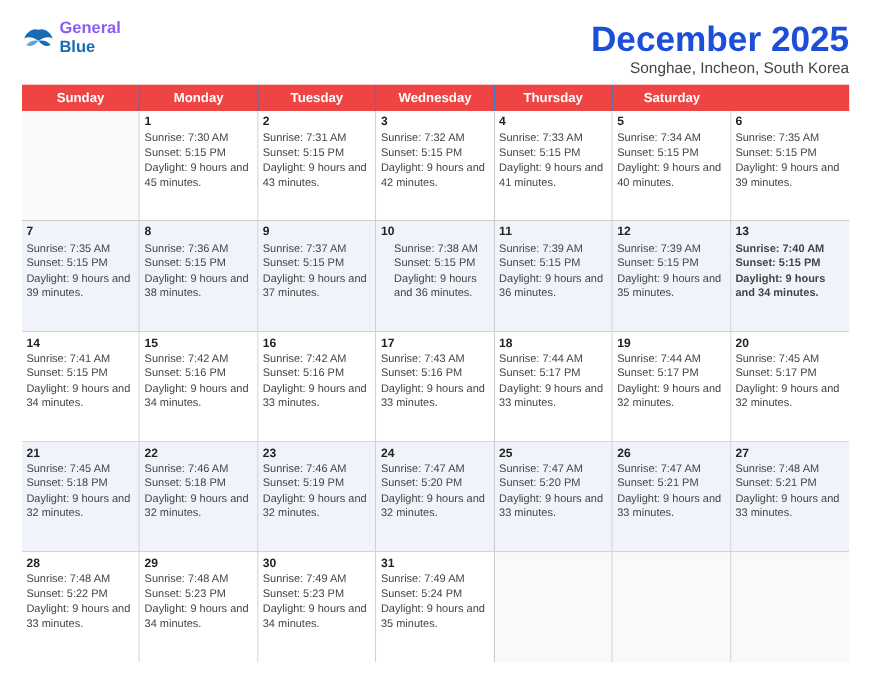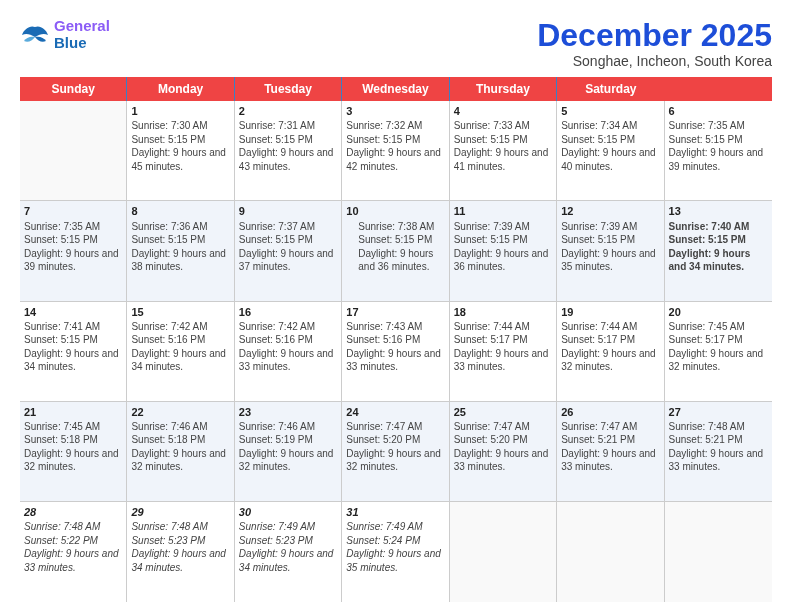--- a/index.html
+++ b/index.html
@@ -76,21 +76,21 @@
     .cal-body {
       flex: 1;
       display: grid;
       grid-template-rows: repeat(5, 1fr);
     }
     .cal-row {
       display: grid;
       grid-template-columns: repeat(7, 1fr);
       border-bottom: 1px solid #ccc;
     }
-    .cal-row:last-child { border-bottom: none; font-style: italic; }
+    .cal-row:last-child { border-bottom: none; }
     .cal-cell {
       border-right: 1px solid #ccc;
       padding: 3px 4px;
       font-size: 9.5px;
       color: #333;
       line-height: 1.3;
       vertical-align: top;
       background: #fff;
     }
     .cal-cell:last-child { border-right: none; }

